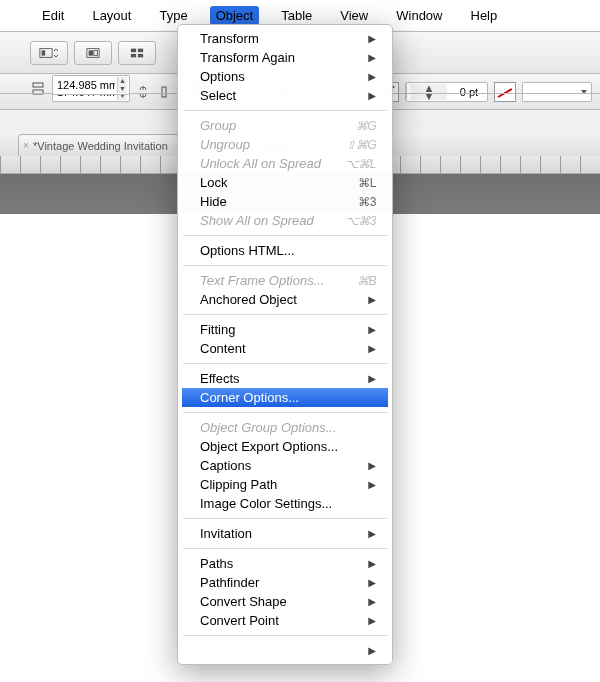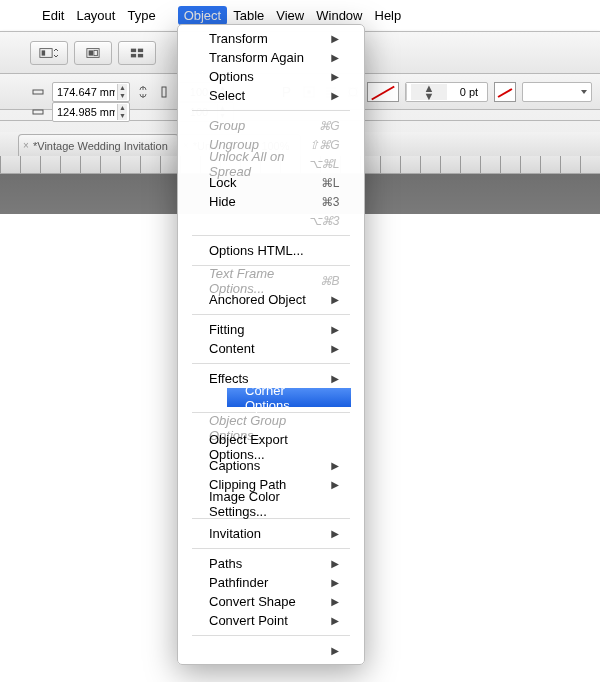--- a/index.html
+++ b/index.html
@@ -1,19 +1,19 @@
 <!DOCTYPE html>
 <html><head>
 <meta charset="utf-8">
 <style>
   * { box-sizing: border-box; margin: 0; padding: 0; font-family: "Lucida Grande", "Helvetica Neue", Arial, sans-serif; }
   body { width: 600px; height: 682px; background: #fff; font-size: 13px; color: #000; position: relative; overflow: hidden; }
-  .menubar { display: flex; align-items: center; padding: 6px 6px 6px 36px; background: #fff; user-select: none; }
+  .menubar { display: flex; align-items: center; gap: 16px; padding: 6px 6px 6px 36px; background: #fff; user-select: none; }
   .menubar-item { padding: 2px 6px; border-radius: 3px; cursor: default; }
-  .menubar-item.active { background: #2a6fe8; color: #e5e5e5; margin-left: 16px; }
+  .menubar-item.active { background: #2a6fe8; color: #000000; }
   .appwin { width: 100%; height: 160px; background: linear-gradient(#f8f8f8,#eaeaea); border: 1px solid #bcbcbc; border-left: none; border-right: none; box-shadow: 0 1px 3px rgba(0,0,0,.15); position: relative; }
   .toolbar { height: 42px; border-bottom: 1px solid #b8b8b8; display: flex; align-items: center; gap: 6px; padding: 0 8px 0 30px; background: linear-gradient(#f7f7f7,#e7e7e7); }
   .tool-btn { display: inline-flex; align-items: center; justify-content: center; width: 28px; height: 24px; background: linear-gradient(#fdfdfd,#e4e4e4); border: 1px solid #b5b5b5; border-radius: 3px; box-shadow: inset 0 1px 0 #fff; }
   .tool-btn svg { width: 14px; height: 14px; }
   .tool-wide { width: 38px; }
   .controlbar { height: 36px; border-bottom: 1px solid #b8b8b8; display: flex; align-items: center; gap: 6px; padding: 0 8px 0 30px; background: linear-gradient(#f5f5f5,#e6e6e6); font-size: 11px; }
   .field { display: flex; align-items: center; gap: 2px; background: #fff; border: 1px solid #b8b8b8; border-radius: 2px; height: 20px; padding: 0 2px 0 4px; }
   .field input { border: none; outline: none; width: 58px; font-size: 11px; text-align: center; background: transparent; }
   .steppers { display: flex; flex-direction: column; border-left: 1px solid #ccc; }
   .steppers span { width: 9px; height: 8px; display: flex; align-items: center; justify-content: center; font-size: 7px; color: #555; background: #efefef; }
@@ -27,24 +27,24 @@
   .dropdown-field { display:flex; align-items:center; background:#fff; border:1px solid #b8b8b8; border-radius:2px; height:20px; width:70px; padding:0 4px; position:relative; }
   .dropdown-field::after { content:""; position:absolute; right:4px; top:50%; transform:translateY(-50%); border-left:3px solid transparent; border-right:3px solid transparent; border-top:4px solid #555; }
   .tabstrip { height: 24px; background: linear-gradient(#f2f2f2,#e0e0e0); display: flex; align-items: end; padding-left: 18px; gap: 0; font-size: 11px; }
   .tab { height: 22px; padding: 0 10px 0 14px; background: linear-gradient(#f8f8f8,#dedede); border: 1px solid #b0b0b0; border-bottom: none; border-radius: 4px 4px 0 0; display: flex; align-items: center; gap: 6px; color: #555; position: relative; margin-right: -1px; }
   .tab .close { position: absolute; left: 4px; color: #999; font-size: 10px; }
   .tab.active { background: linear-gradient(#ffffff,#f0f0f0); color: #222; }
   .docarea { height: 58px; background: linear-gradient(#6b6b6b,#7a7a7a); position: relative; }
   .ruler { position: absolute; top: 0; left: 0; right: 0; height: 18px; background: linear-gradient(#e8e8e8,#d8d8d8); border-bottom: 1px solid #aaa; }
   .ruler-ticks { height:100%; background-image: repeating-linear-gradient(to right, #999 0, #999 1px, transparent 1px, transparent 20px); }
   
-  .menu { position: absolute; left: 177px; top: 24px; width: 188px; background: rgba(255,255,255,.98); border: 1px solid #bdbdbd; border-radius: 5px; box-shadow: 0 8px 32px rgba(0,0,0,.35); padding: 4px 13px; z-index: 100; }
+  .menu { position: absolute; left: 177px; top: 24px; width: 216px; background: rgba(255,255,255,.98); border: 1px solid #bdbdbd; border-radius: 5px; box-shadow: 0 8px 32px rgba(0,0,0,.35); padding: 4px 4px; z-index: 100; }
   .menu-item { height: 19px; display: flex; align-items: center; padding: 0 12px 0 18px; font-size: 13px; cursor: default; position: relative; }
   .menu-item.disabled { color: #a7a7a7; font-style: italic; }
-  .menu-item.highlight { background: linear-gradient(#4f8df6,#1a5fe0); color: #fff; margin-left: 36px; }
+  .menu-item.highlight { background: linear-gradient(#4f8df6,#1a5fe0); color: #fff; }
   .menu-item .shortcut { margin-left: auto; color: #666; font-size: 12px; font-family: -apple-system, Arial; letter-spacing: -0.5px; }
   .menu-item.disabled .shortcut { color: #bcbcbc; }
   .menu-item .sub-indicator { margin-left: auto; font-size: 10px; color: #444; }
   .menu-sep { height: 1px; background: #dcdcdc; margin: 5px 1px; }
 </style>
 </head>
 <body>
 
 <div class="menubar" id="menubar">
     <span class="menubar-item">Edit</span>
@@ -146,21 +146,21 @@
           <span>▼</span>
         </span>
       <span>0 pt</span>
     </div>
     <span class="swatch small">
         <span class="diag"></span>
       </span>
     <div class="dropdown-field"></div>
   </div>
 
-  <div class="controlbar" style="position:absolute; top:71px; left:0; right:0; border-top:none; height:18px; padding-top:0; padding-bottom:0; background:transparent;">
+  <div class="controlbar" style="position:absolute; top:44px; left:0; right:0; border-top:none; height:18px; padding-top:0; padding-bottom:0; background:transparent;">
     <span class="icon-stub">
       <svg width="12" height="12" viewBox="0 0 12 12">
           <rect x="1" y="4" width="10" height="4" fill="none" stroke="#555"></rect>
         </svg>
     </span>
     <div class="field">
       <input value="124.985 mm" style="">
       <span class="steppers">
           <span>▲</span>
           <span>▼</span>
@@ -227,20 +227,21 @@
     </div>
     <div class="menu-item">
       <span>Lock</span>
       <span class="shortcut">⌘L</span>
     </div>
     <div class="menu-item">
       <span>Hide</span>
       <span class="shortcut">⌘3</span>
     </div>
     <div class="menu-item disabled">
+      <span>Show All on Spread</span>
       <span class="shortcut">⌥⌘3</span>
     </div>
     <div class="menu-sep"></div>
     <div class="menu-item">
       <span>Options HTML...</span>
     </div>
     <div class="menu-sep"></div>
     <div class="menu-item disabled">
       <span>Text Frame Options...</span>
       <span class="shortcut">⌘B</span>

